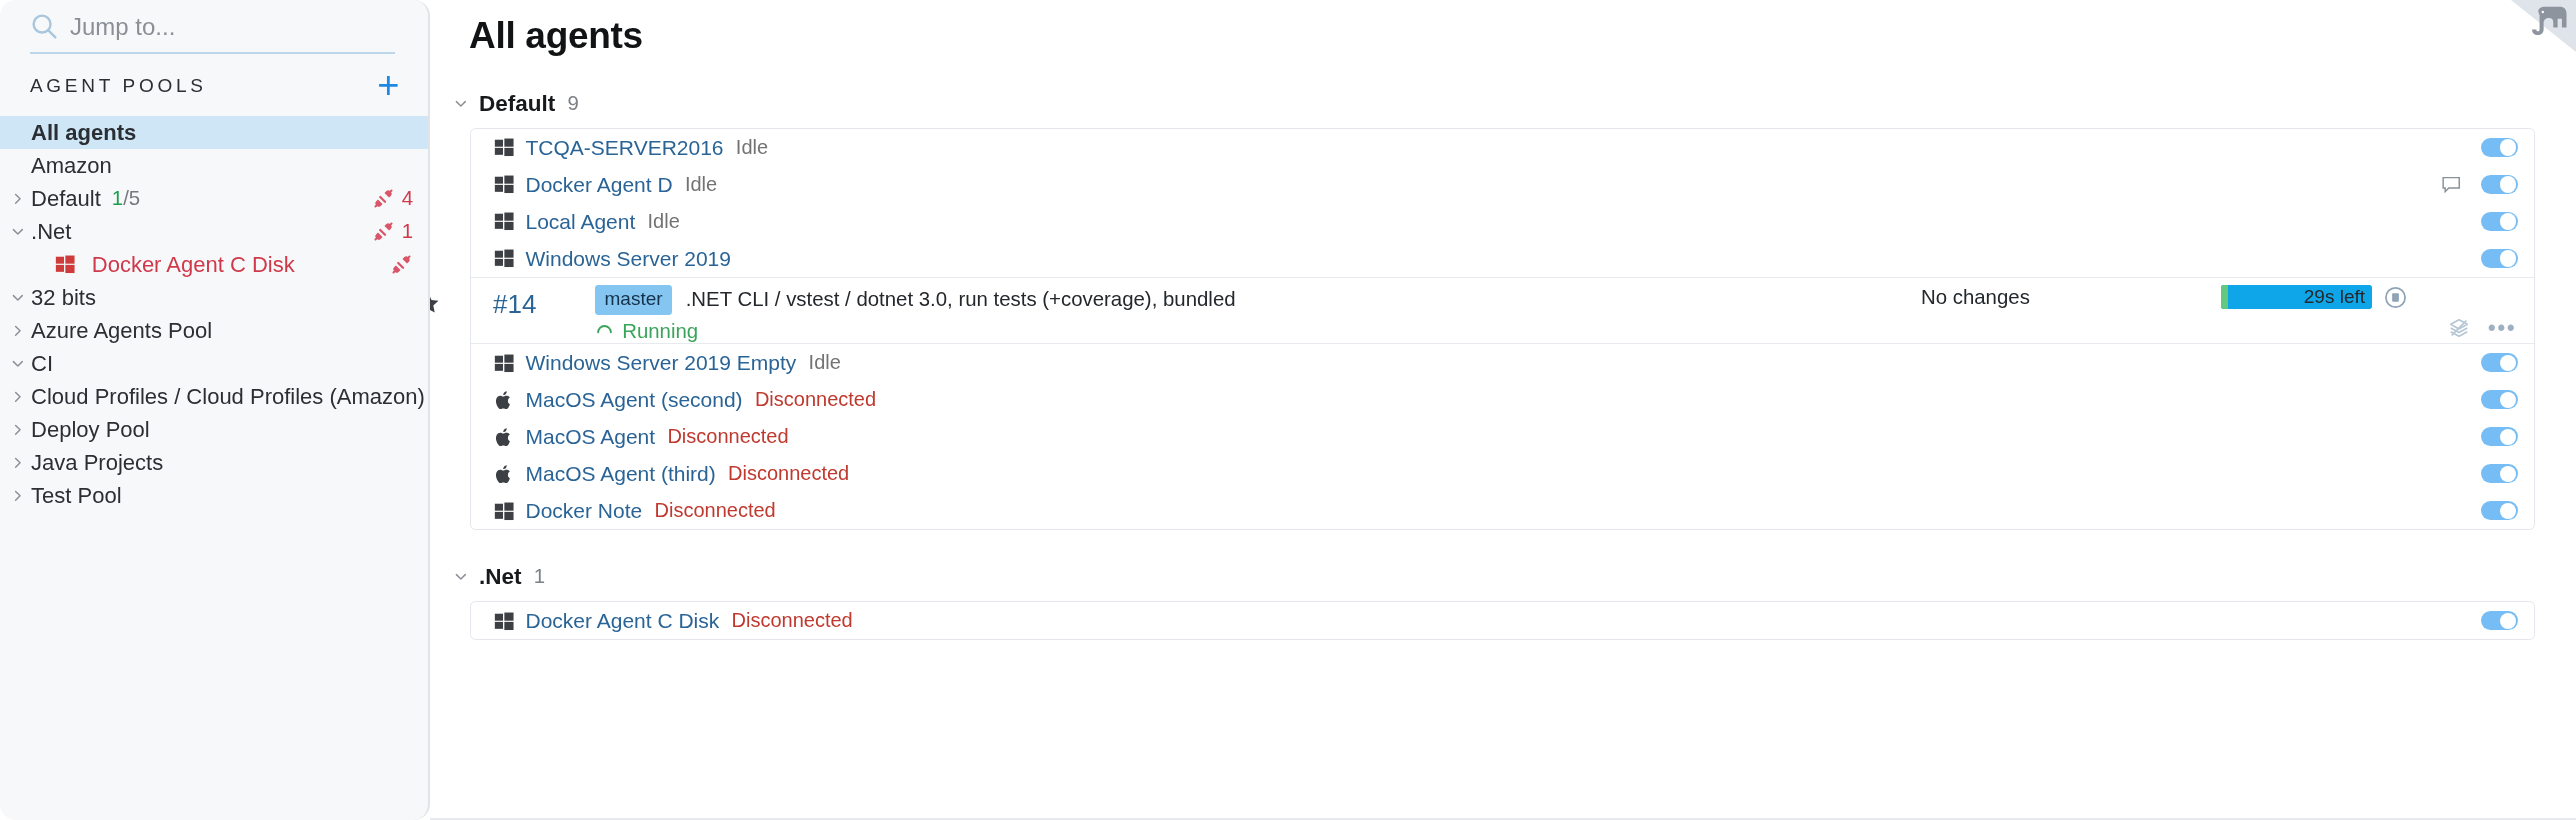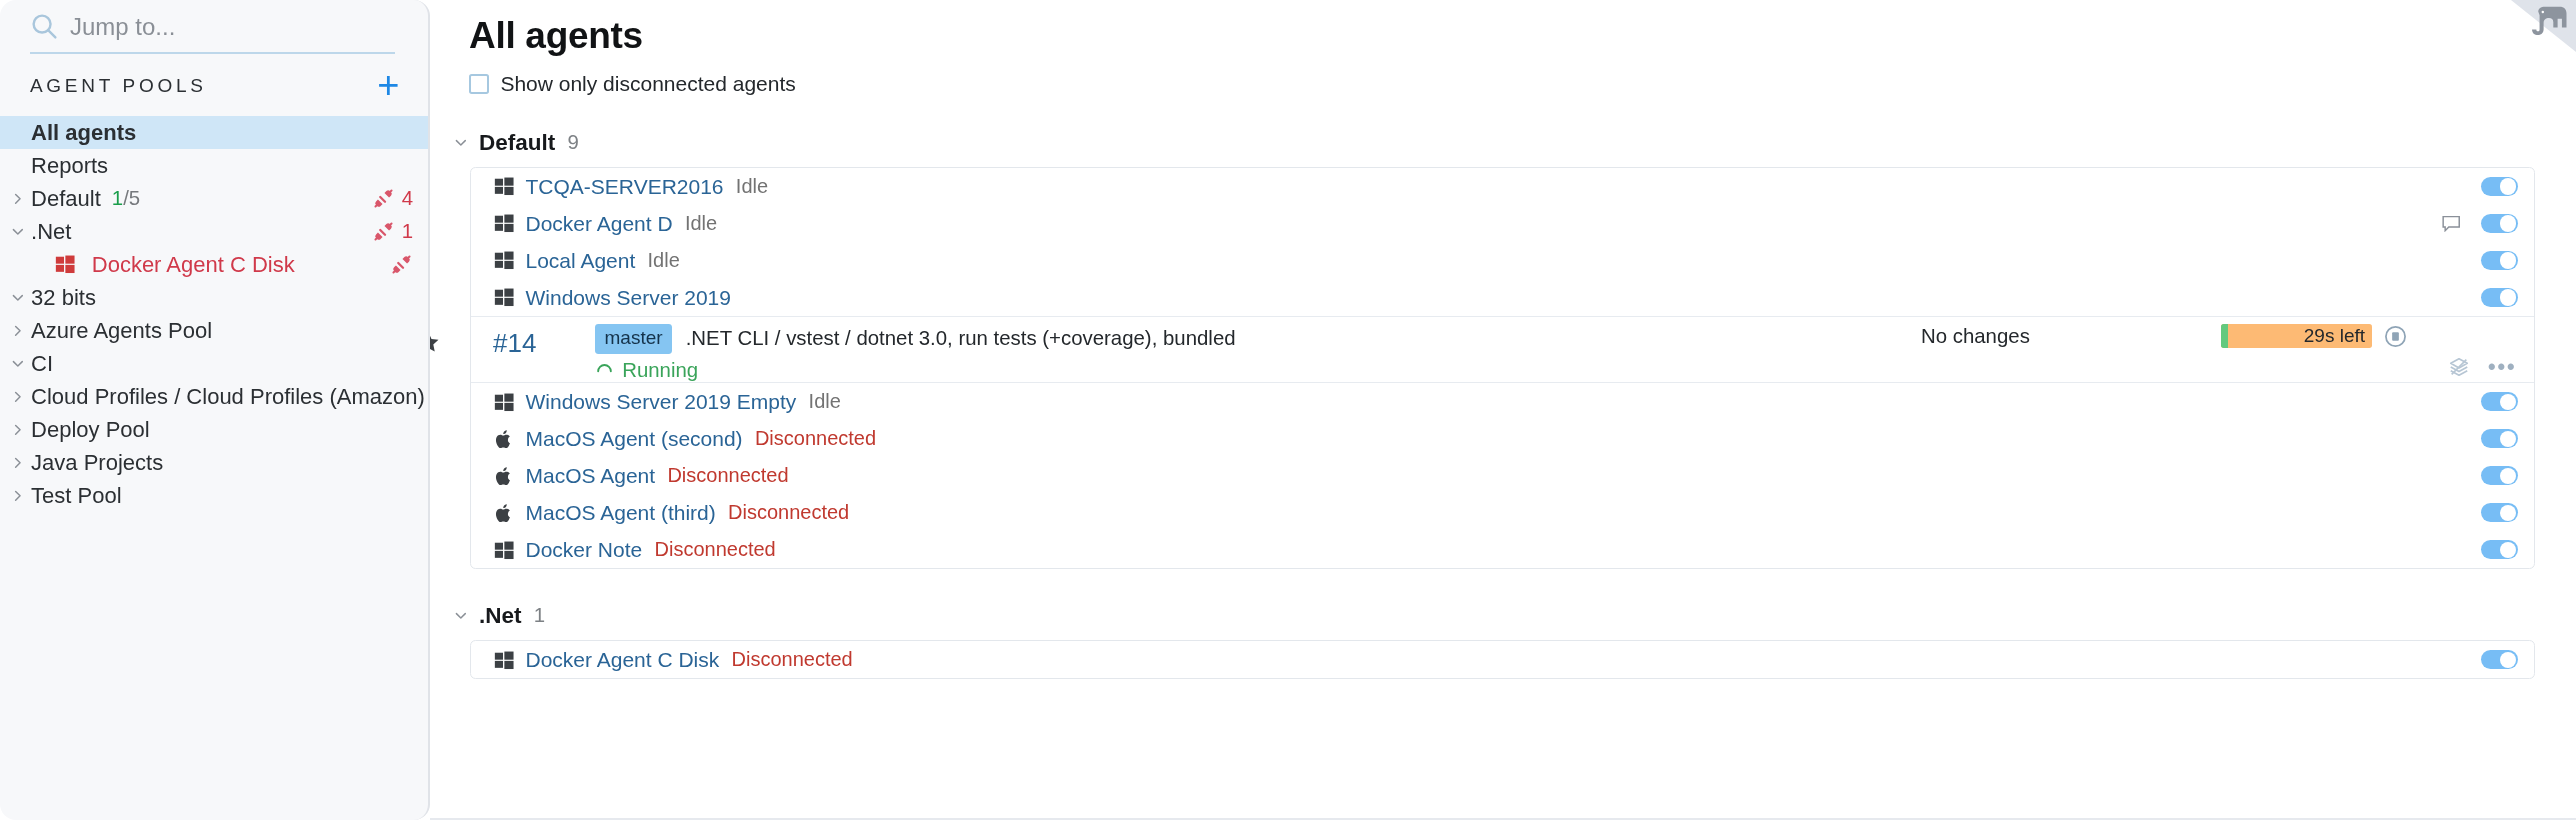--- a/index.html
+++ b/index.html
@@ -275,21 +275,21 @@
     display: flex;
     align-items: center;
     gap: 0;
     width: 100%;
     justify-content: flex-start;
   }
   .no-changes { font-size: 20.4px; color: #24282c; margin-right: 191px; }
   .progress {
     width: 151px;
     height: 24.5px;
-    background: #fdba74;
+    background: #0ea5e9;
     border-radius: 2.7px;
     position: relative;
     overflow: hidden;
     display: flex;
     align-items: center;
     justify-content: flex-end;
   }
   .progress .fill {
     position: absolute; left: 0; top: 0; bottom: 0;
     width: 8.2px;
@@ -360,21 +360,21 @@
       <div class="plus-btn">+</div>
     </div>
 
     <div id="nav-list">
         <div class="nav-item selected">
           <span class="chev"></span>
           <span class="nav-label">All agents</span>
         </div>
         <div class="nav-item">
           <span class="chev"></span>
-          <span class="nav-label">Reports</span>
+          <span class="nav-label">Amazon</span>
         </div>
         <div class="nav-item">
           <span class="chev">
             <svg width="17.7" height="17.7" viewBox="0 0 24 24" fill="none" stroke="#8b9097" stroke-width="2" stroke-linecap="round" stroke-linejoin="round">
               <path d="M9 6 L15 12 L9 18"></path>
             </svg>
           </span>
           <span class="nav-label">Default</span>
           <span class="counts"><span class="ok">1</span><span class="tot">/5</span></span>
           <span class="nav-right">
@@ -488,24 +488,20 @@
           </span>
           <span class="nav-label">Test Pool</span>
         </div>
       </div>
   </div>
 
   <div class="main">
 
     <div class="page-title">All agents</div>
 
-    <div class="filter-row">
-      <span class="chk"></span>
-      <label>Show only disconnected agents</label>
-    </div>
 
     <div id="groups">
         <div class="group">
           <div class="group-head">
             <span class="chev">
               <svg width="17.7" height="17.7" viewBox="0 0 24 24" fill="none" stroke="#8b9097" stroke-width="2" stroke-linecap="round" stroke-linejoin="round">
                 <path d="M6 9 L12 15 L18 9"></path>
               </svg>
             </span>
             <span class="gname">Default</span>

